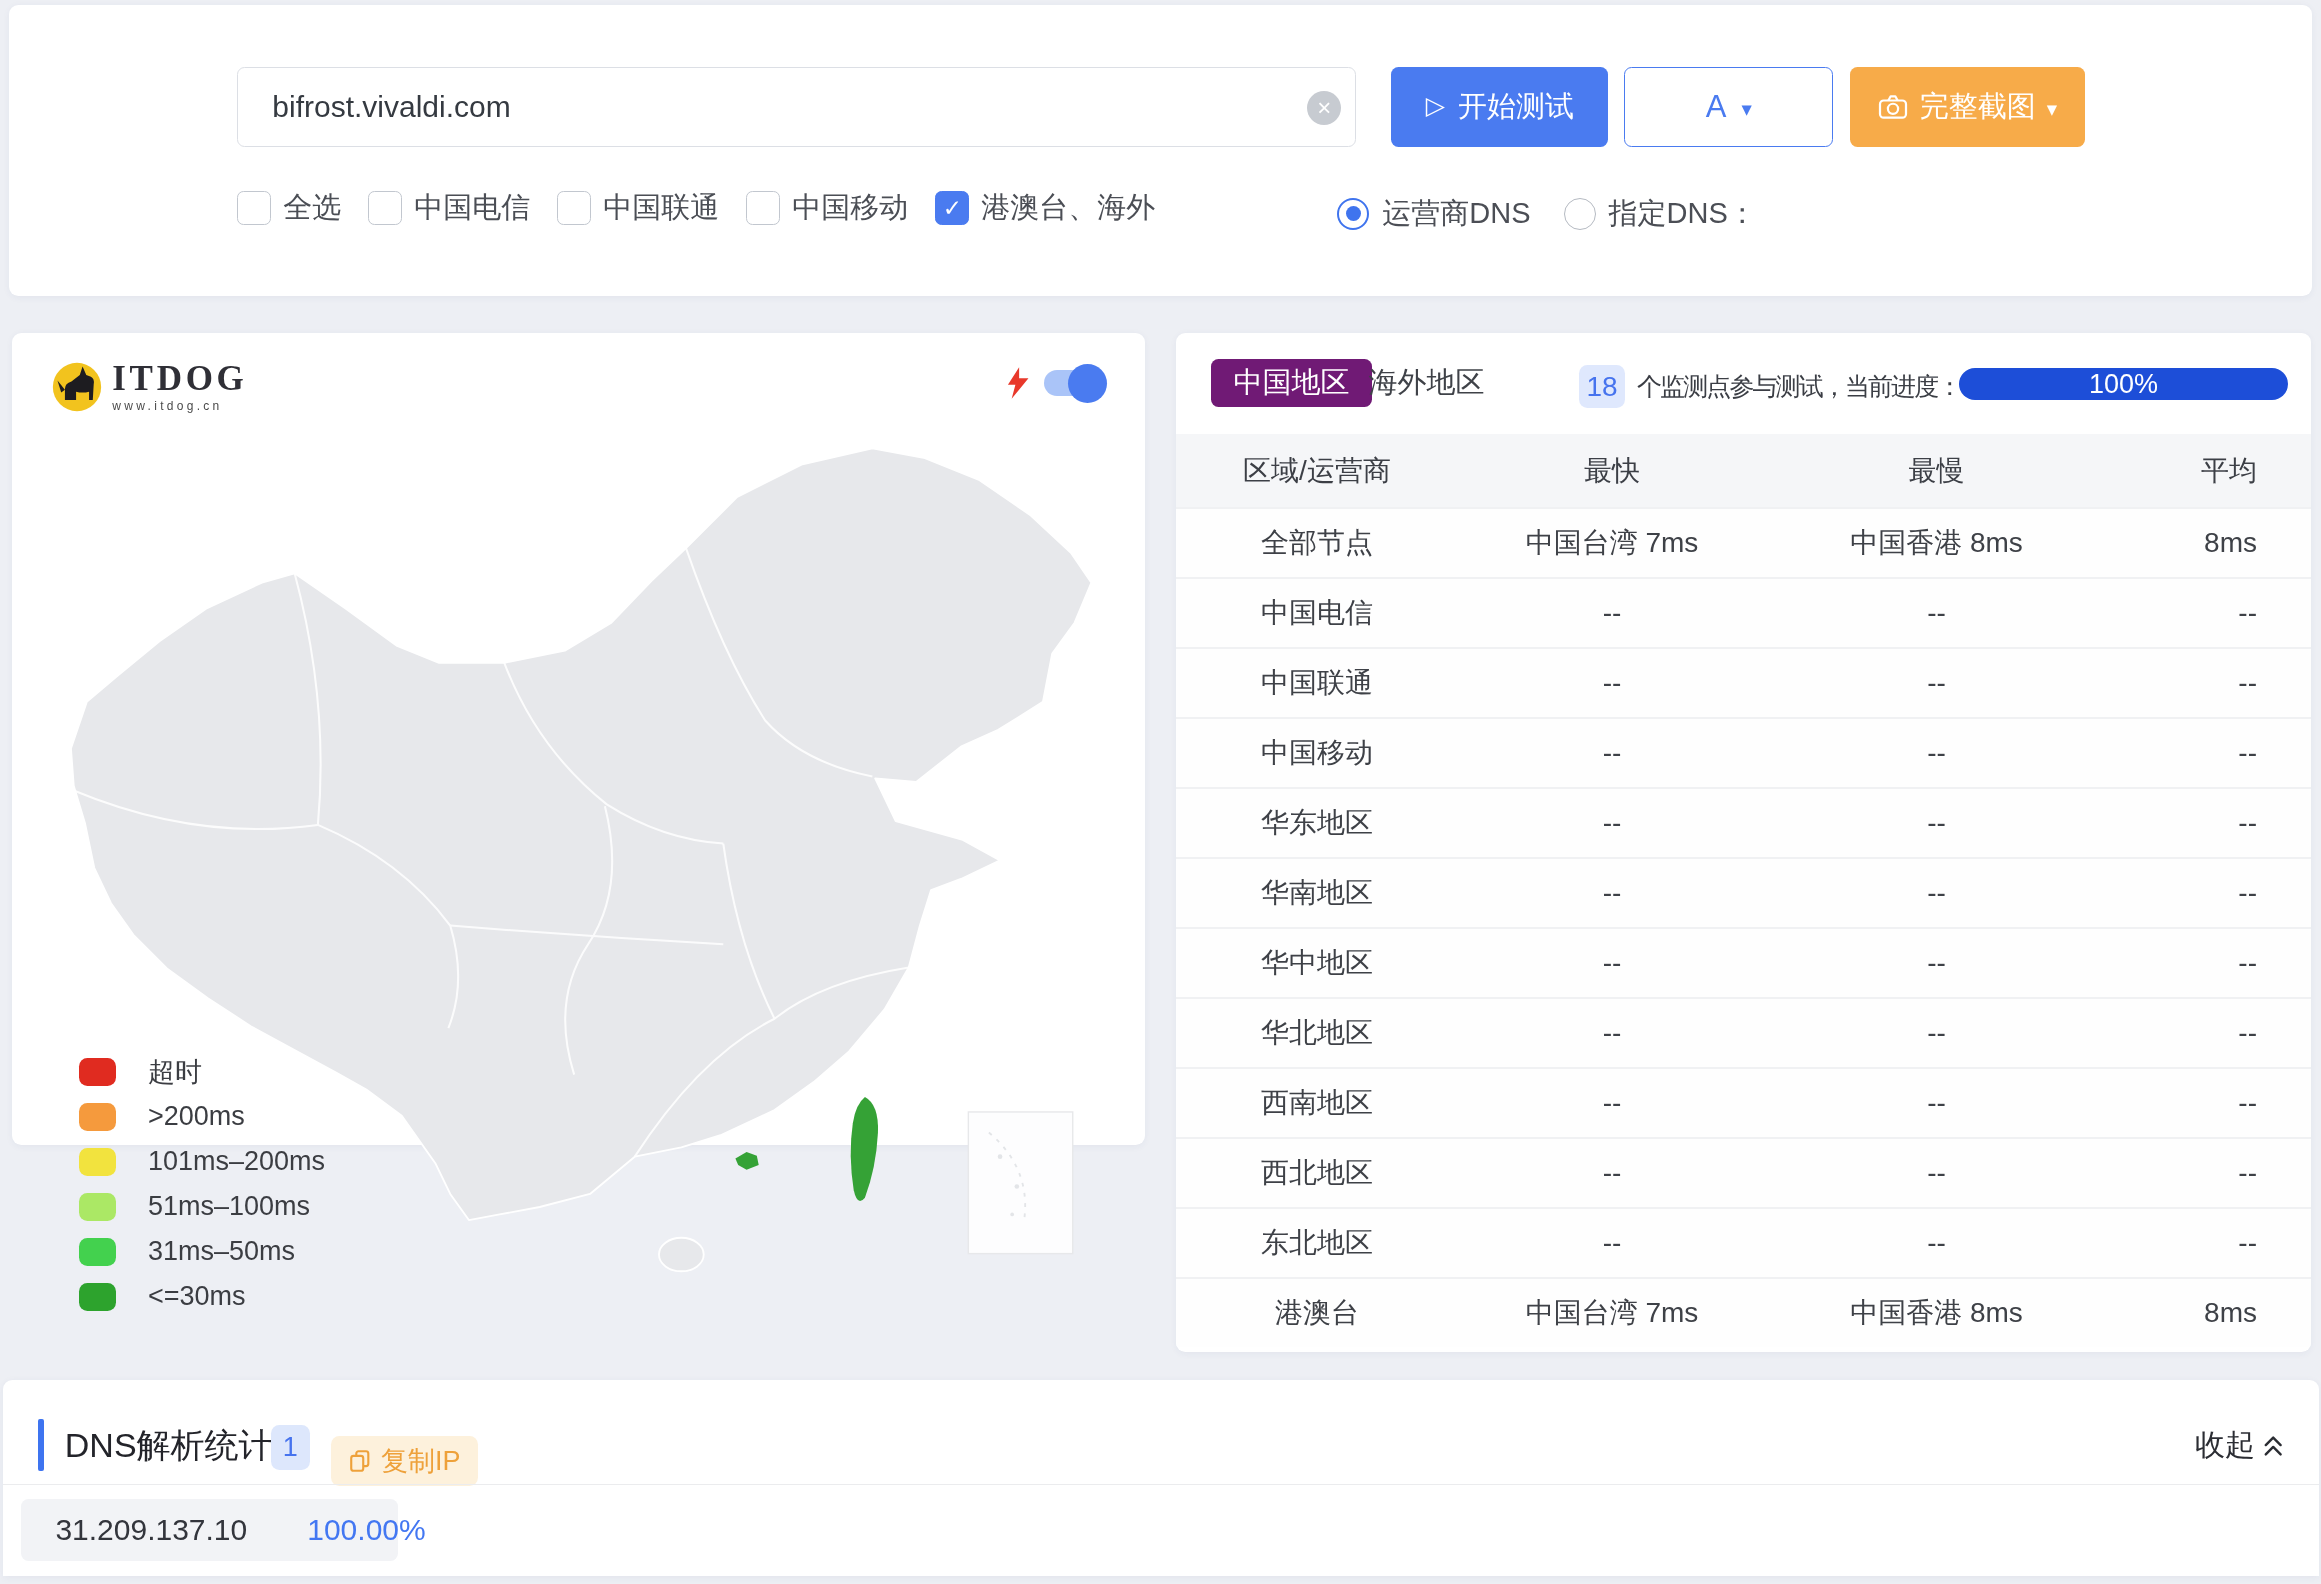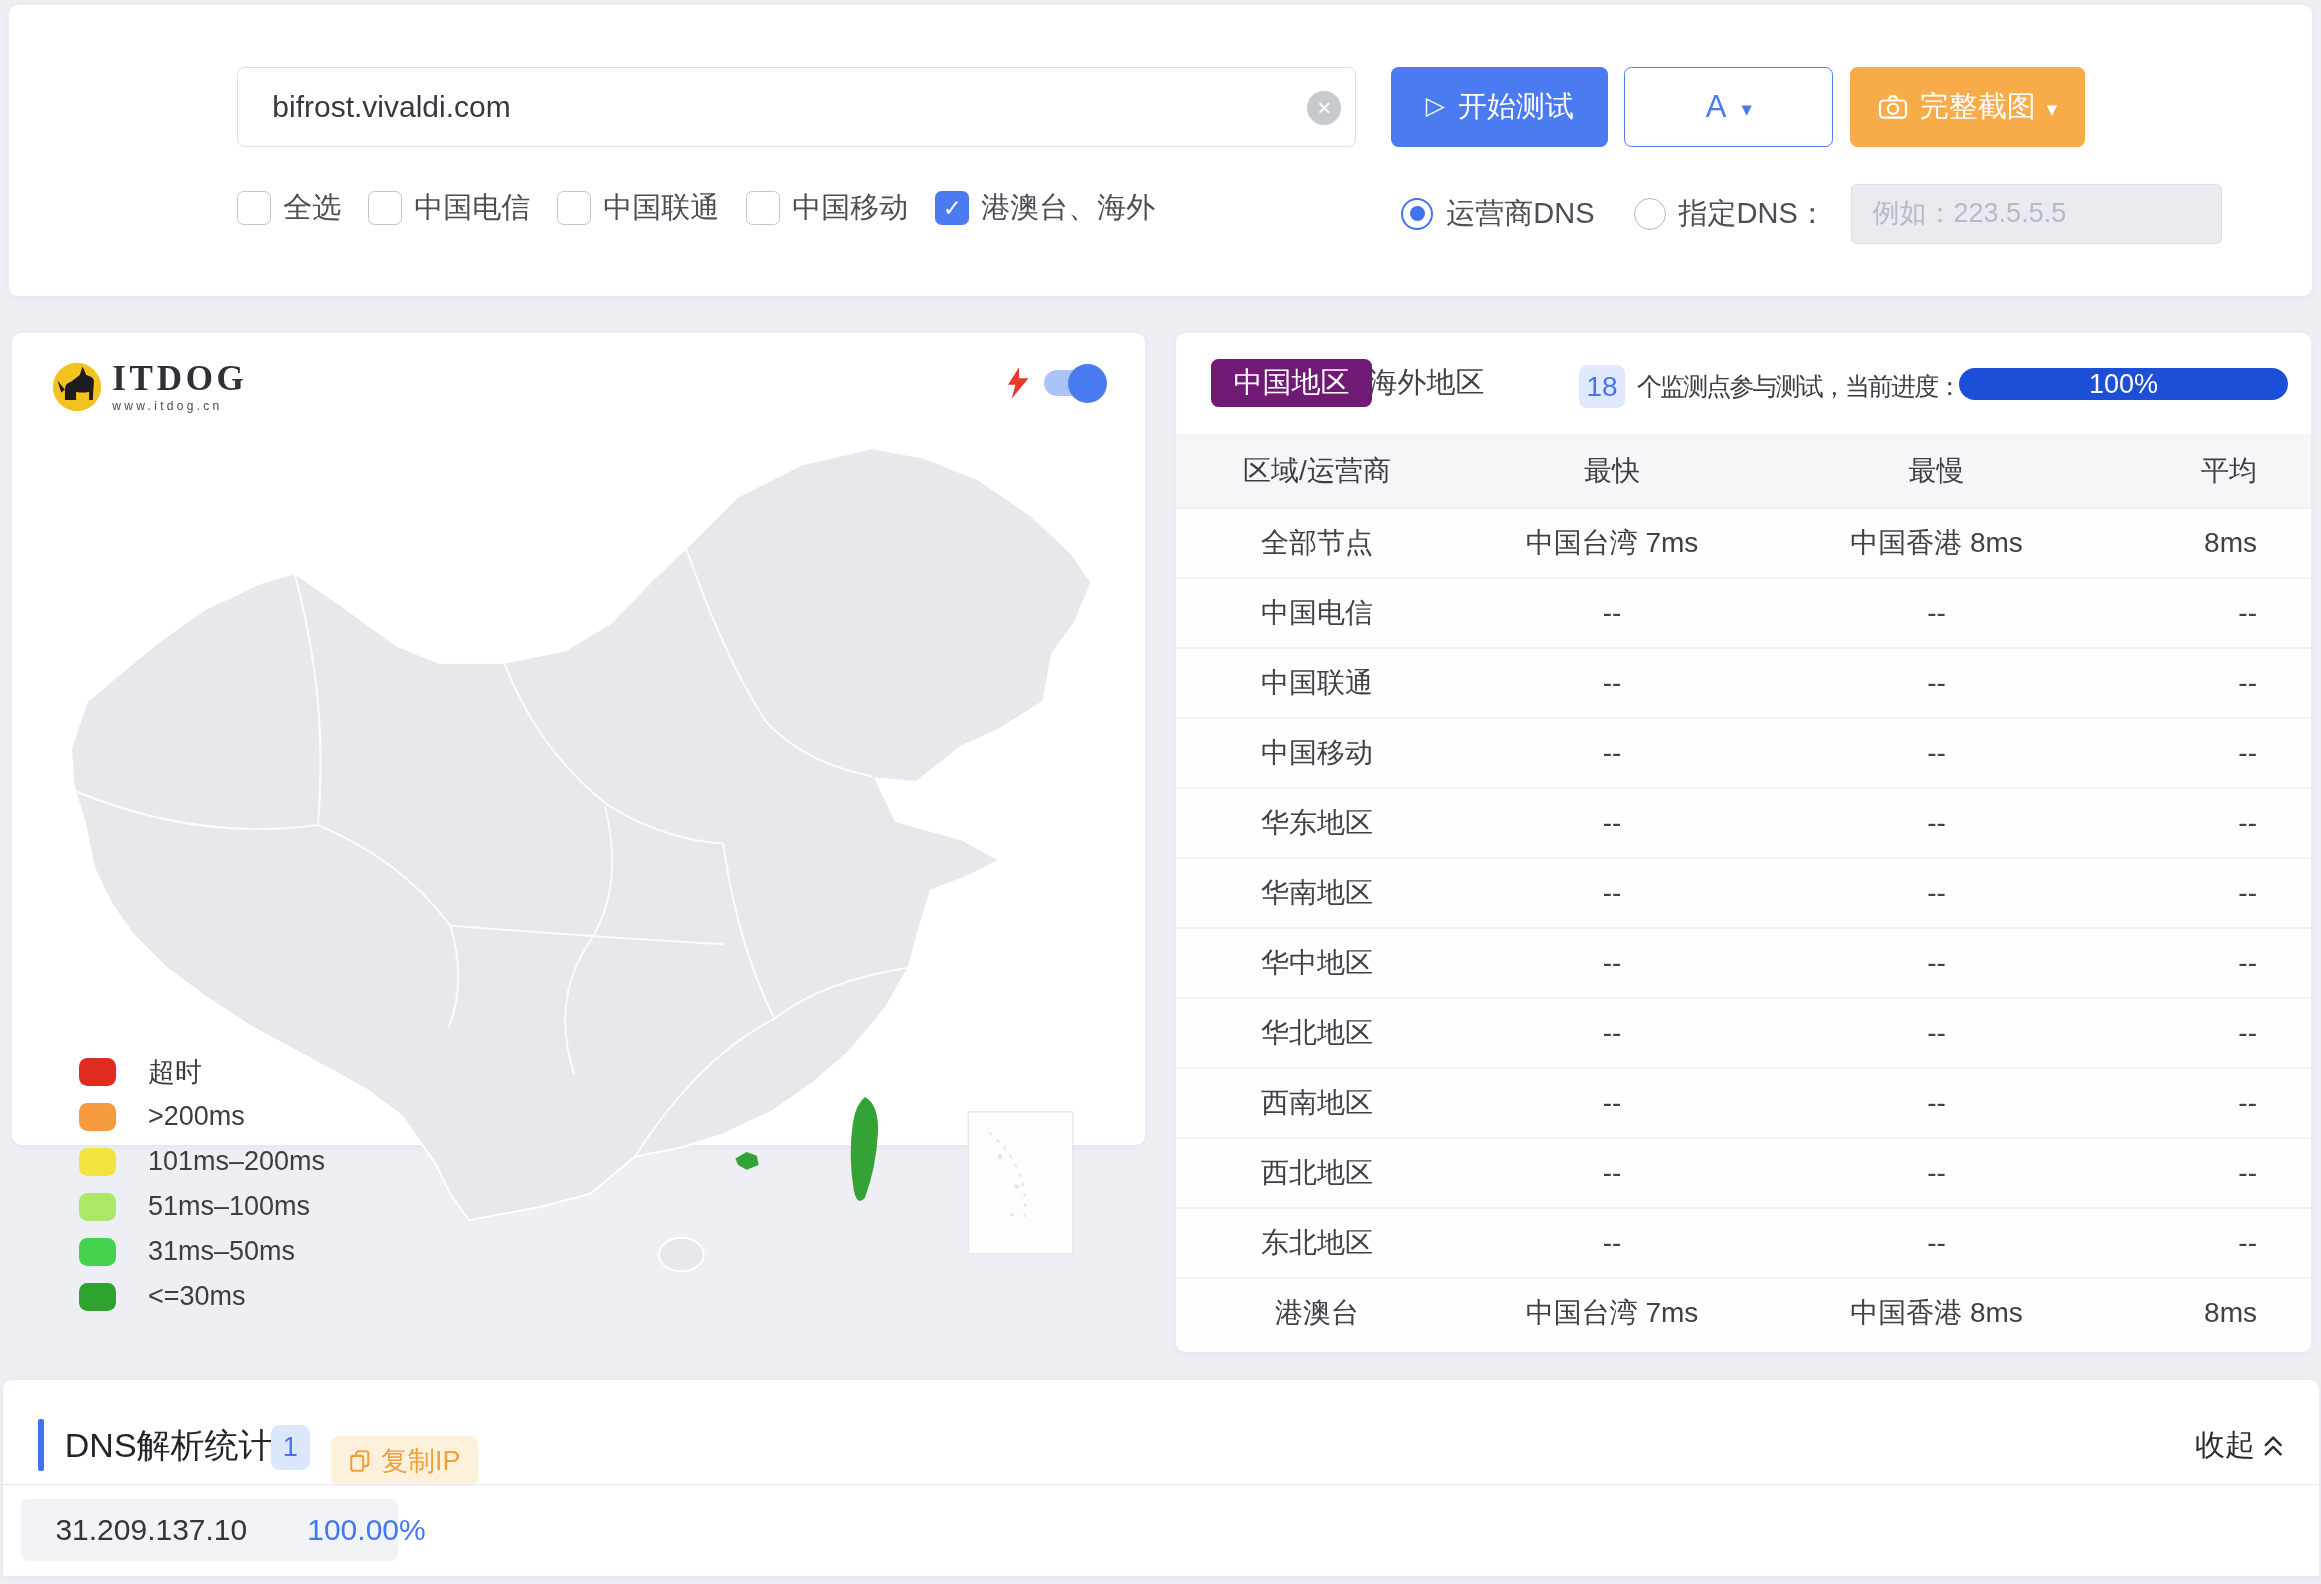--- a/index.html
+++ b/index.html
@@ -25,21 +25,21 @@
   .btn-shot { position:absolute; left:1841px; top:62px; width:235px; height:80px; background:#f7ab49;
     border-radius:7.5px; color:#fff; font-size:29px; display:flex; align-items:center; justify-content:center; gap:11.2px; cursor:pointer; }
 
   .filter-row { position:absolute; left:228px; top:183px; height:41px; display:flex; align-items:center; gap:27px; }
   .cb-item { display:flex; align-items:center; gap:12px; cursor:pointer; }
   .cb-box { width:34px; height:34px; border:1.9px solid #c2c7cf; border-radius:6.5px; background:#fff;
     display:flex; align-items:center; justify-content:center; }
   .cb-item.checked .cb-box { background:#4a7bf0; border-color:#4a7bf0; color:#fff; font-size:23px; }
   .cb-label, .radio-label { font-size:29px; color:#4b4e55; }
 
-  .dns-row { position:absolute; left:1392px; top:179px; height:60px; display:flex; align-items:center; gap:15px; }
+  .dns-row { position:absolute; left:1328px; top:179px; height:60px; display:flex; align-items:center; gap:9px; }
   .radio-item { display:flex; align-items:center; gap:13px; cursor:pointer; }
   .radio-circle { width:32px; height:32px; border-radius:50%; border:1.9px solid #b5bac2; background:#fff;
     display:flex; align-items:center; justify-content:center; }
   .radio-item.selected .radio-circle { border:2.8px solid #3f74ee; }
   .radio-item.selected .radio-circle::after { content:""; width:15px; height:15px; border-radius:50%; background:#3f74ee; display:block; }
   .radio-item + .radio-item { margin-left:24px; }
   .dns-input { width:371px; height:60px; margin-left:9.3px; background:#e9ebf0; border:1.9px solid #dadde3;
     border-radius:5.6px; padding:0 20.5px; font-size:27px; color:#7d828b; outline:none; font-family:"Liberation Sans",sans-serif; }
   .dns-input::placeholder { color:#b6bac2; }
 
@@ -143,21 +143,20 @@
 
     <div class="dns-row">
       <div class="radio-item selected">
         <span class="radio-circle"></span>
         <span class="radio-label">运营商DNS</span>
       </div>
       <div class="radio-item">
         <span class="radio-circle"></span>
         <span class="radio-label">指定DNS：</span>
       </div>
-      <input class="dns-input" disabled="" placeholder="例如：223.5.5.5" style="">
     </div>
   </div>
 
   <div id="left-card" class="card">
     <div class="logo">
       <svg width="52" height="52" viewBox="0 0 56 56">
         <circle cx="28" cy="28" r="26" fill="#f2c31e"></circle>
         <path d="M15,42 L15,30 Q15,24 22,22 L31,15 L34,6 L38,15 L43,17 Q47,19 46,25 L45,42 L41,42 L41,33 Q34,35 27,33 L27,42 Z" fill="#1d1c20"></path>
         <path d="M15,31 L7,21 L11,34 Z" fill="#1d1c20"></path>
       </svg>

